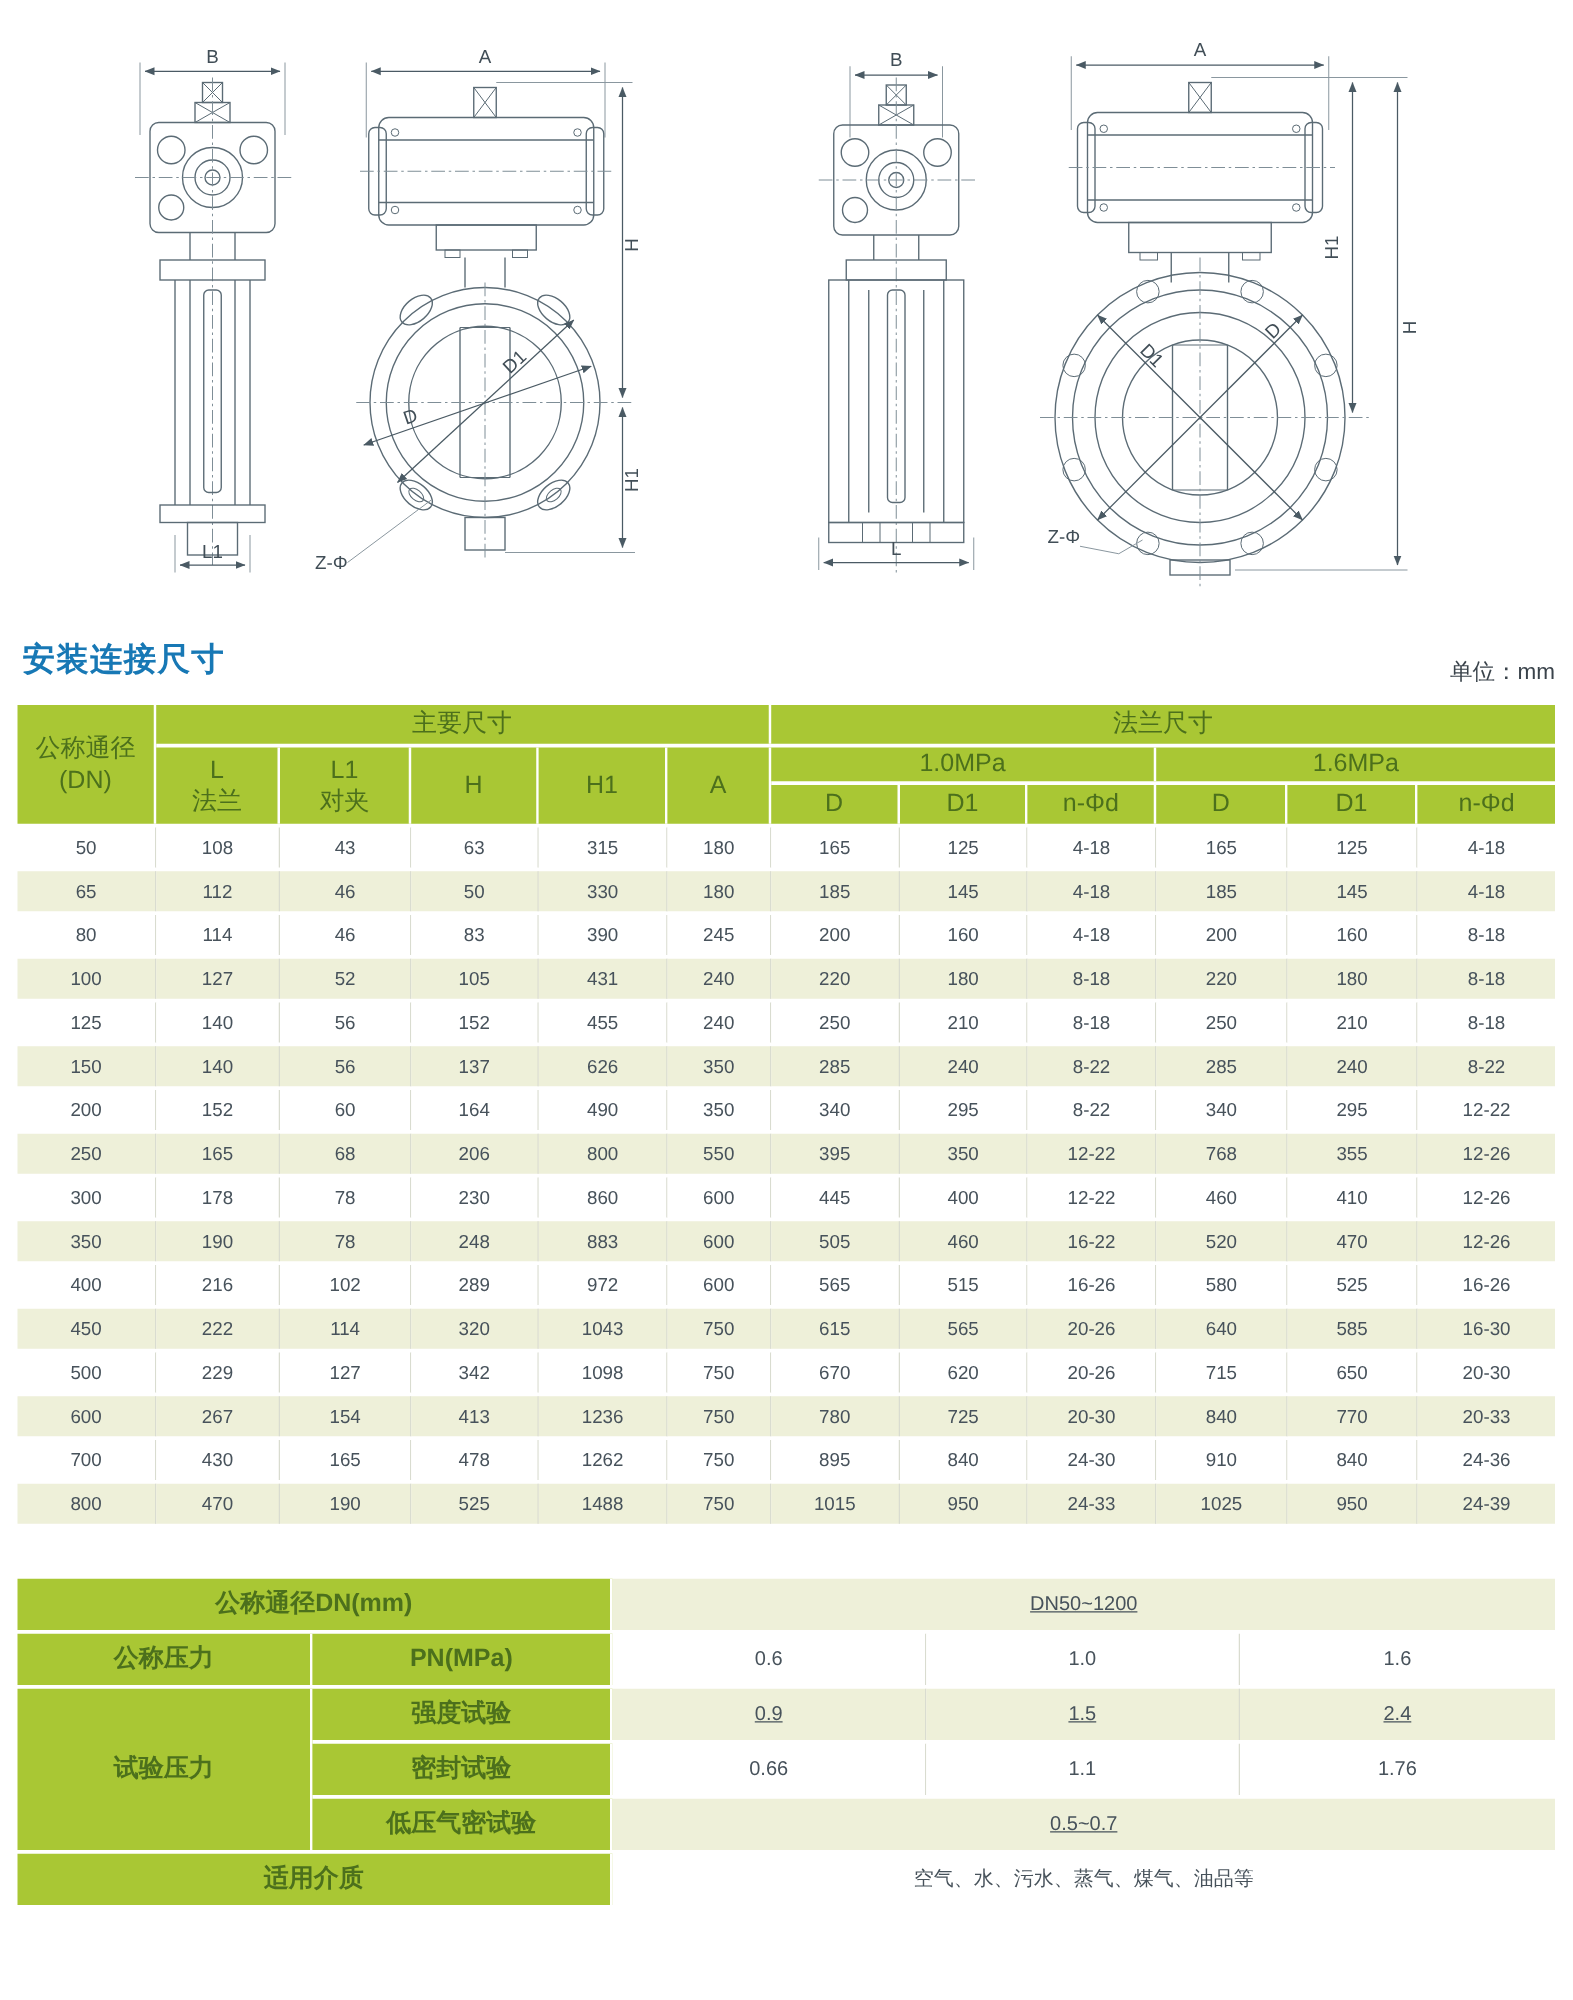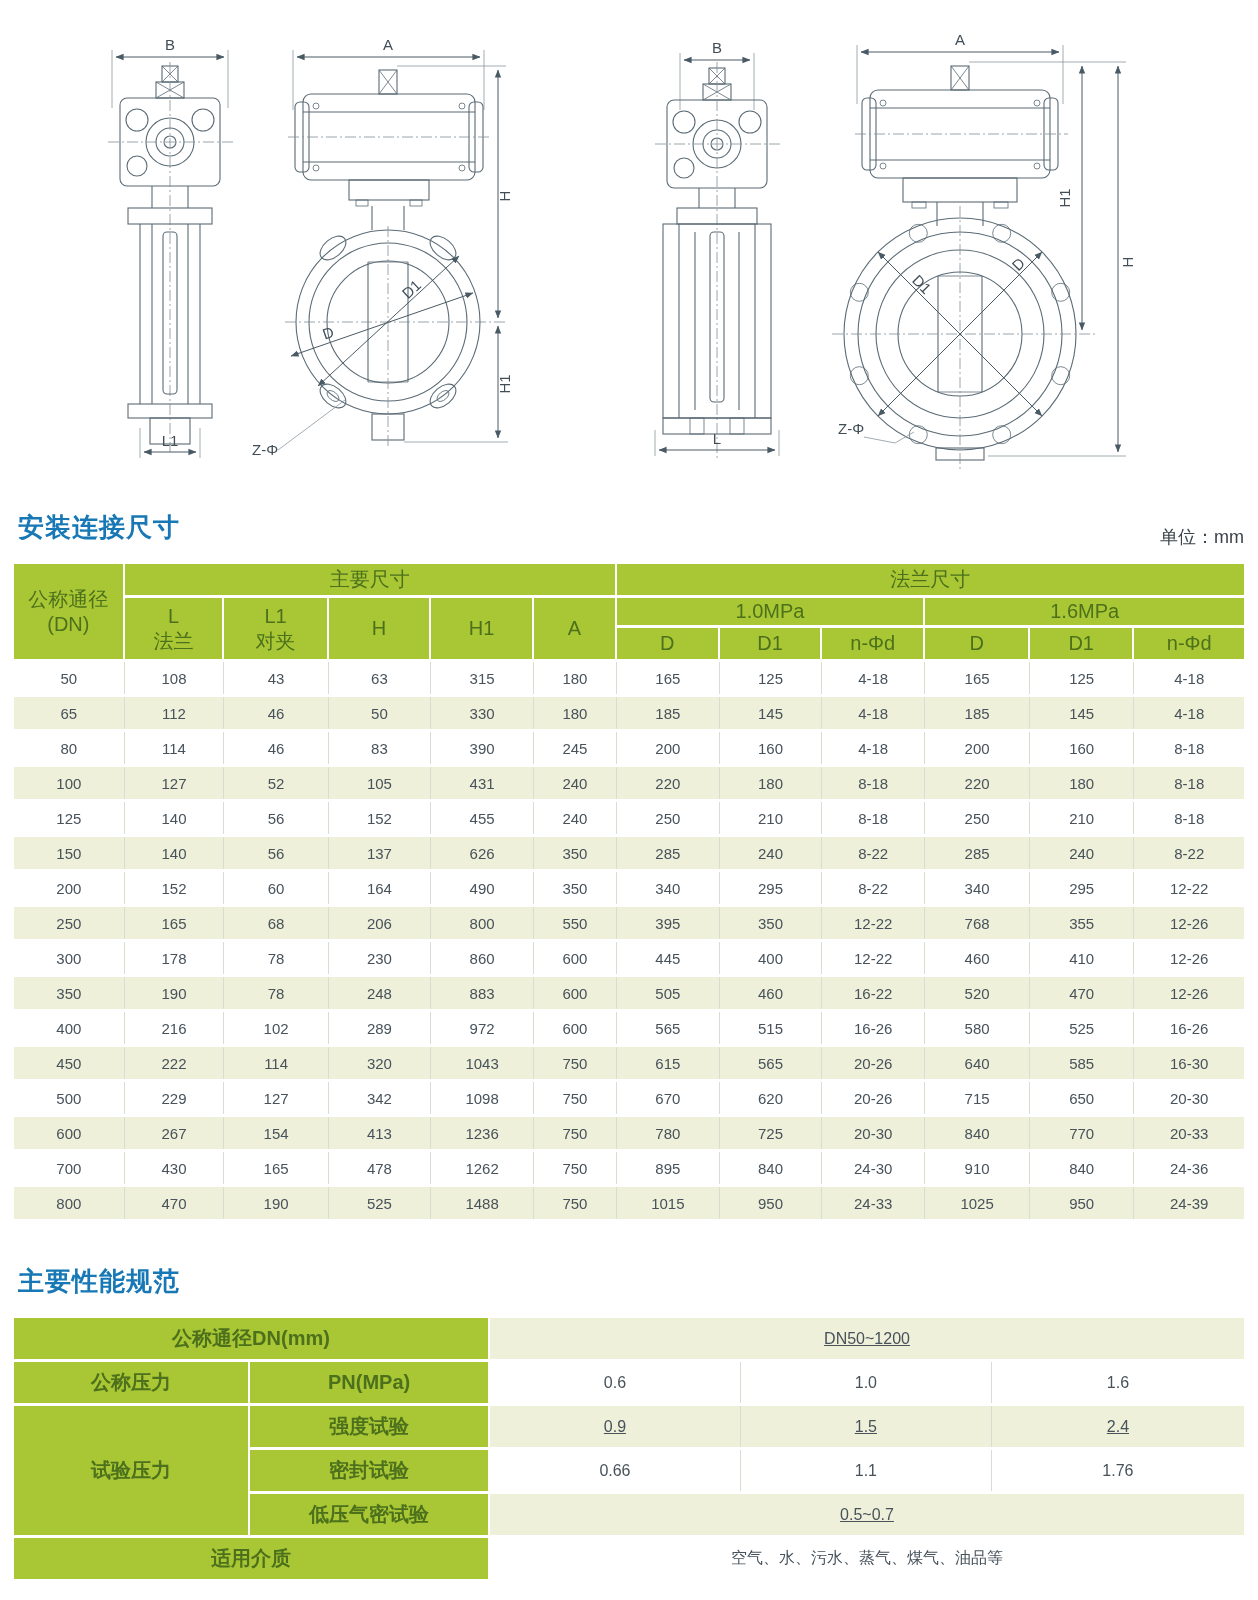--- a/index.html
+++ b/index.html
@@ -533,23 +533,20 @@
           <td>24-33</td>
           <td>1025</td>
           <td>950</td>
           <td>24-39</td>
         </tr>
       </tbody>
   </table>
 </div>
 
 <div class="section sec2">
-  <div class="sec-head">
-    <h2 class="sec-title">主要性能规范</h2>
-  </div>
 
   <table class="perf">
     <colgroup>
       <col style="width:19.2%">
         <col style="width:19.5%">
       <col style="width:20.4%">
         <col style="width:20.4%">
         <col style="width:20.5%">
     </colgroup>
     <tbody>

